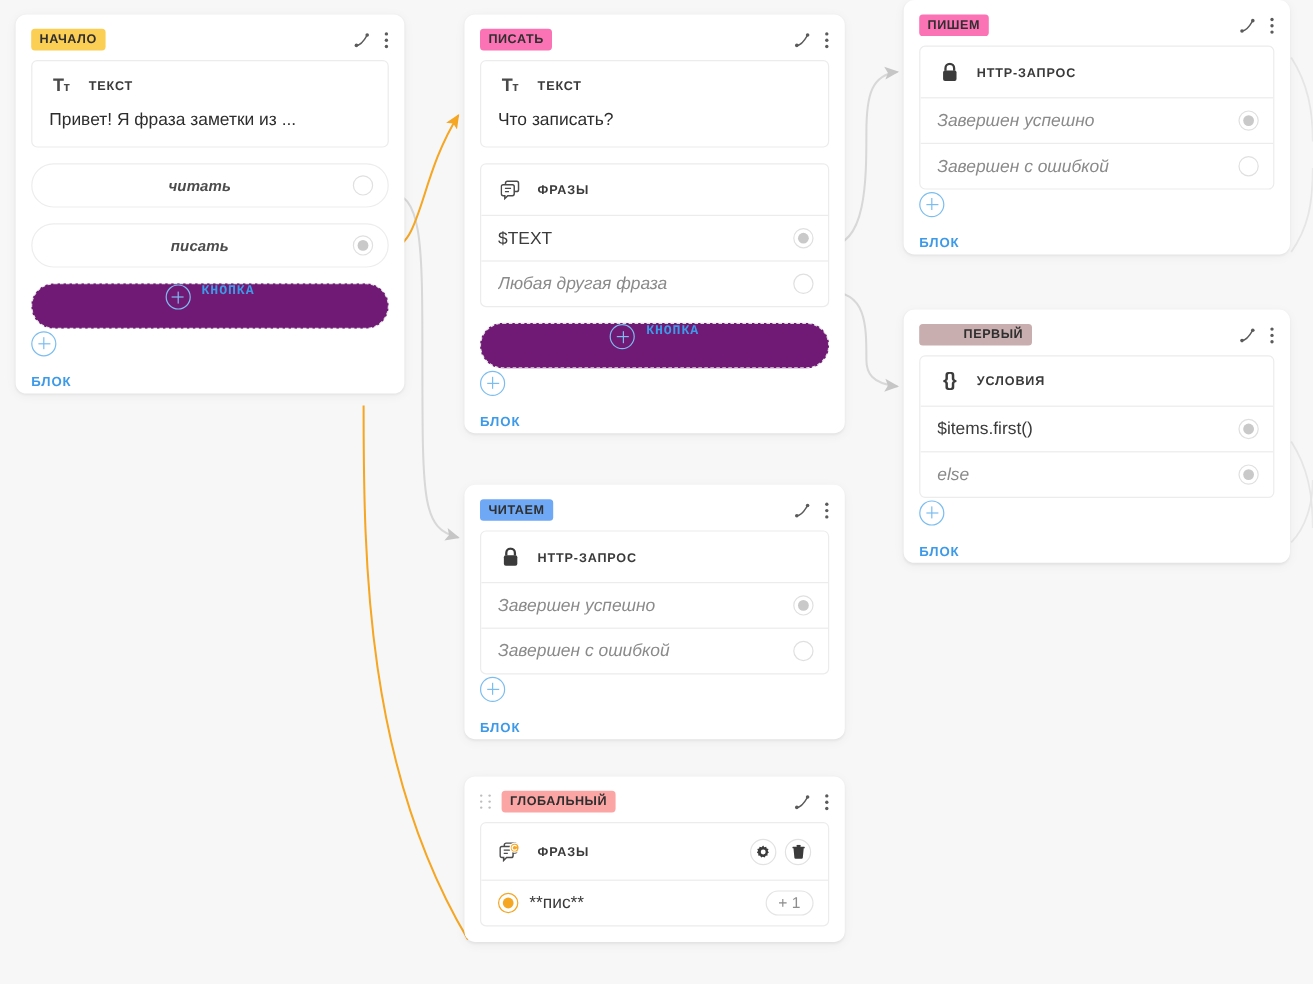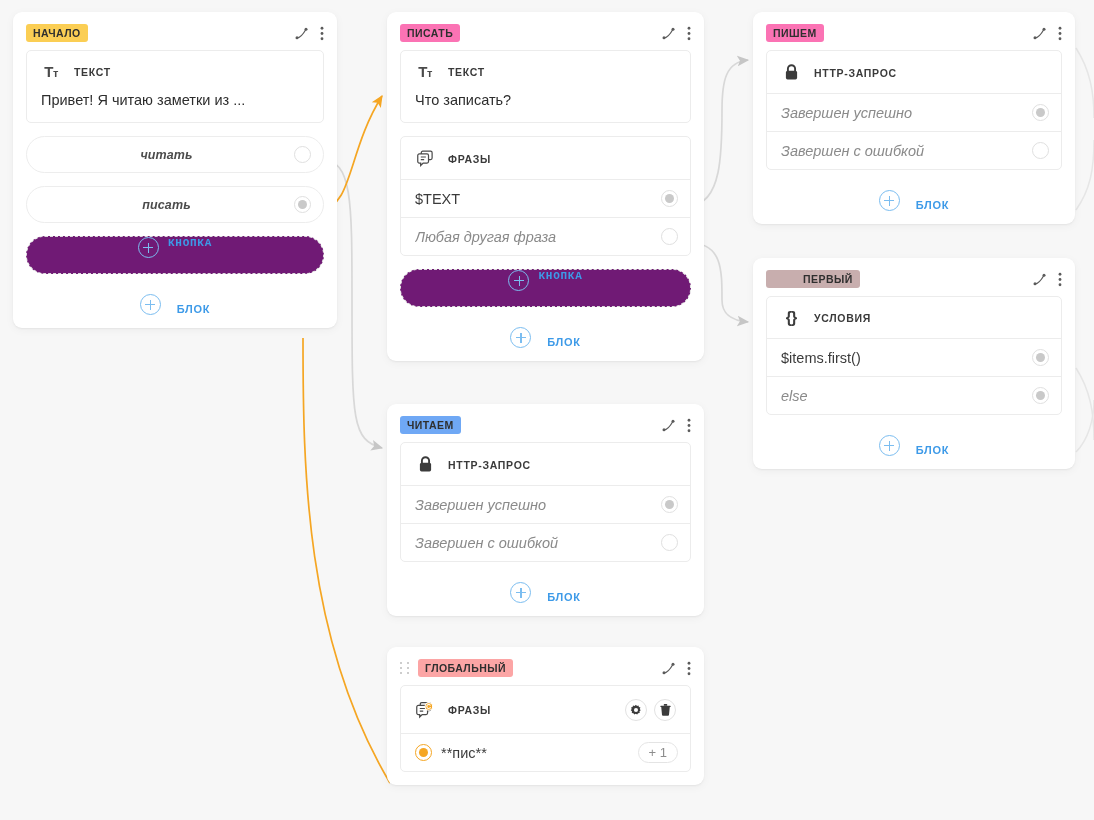--- a/index.html
+++ b/index.html
@@ -208,24 +208,25 @@
     justify-content: center;
     gap: 9px;
     cursor: pointer;
     background: #701a75;
     font-family: Liberation Mono, monospace;
   }
   .add-plain {
     margin-top: 11px;
     height: 30px;
     display: flex;
-    align-items: flex-end;
+    align-items: flex-start;
     justify-content: center;
     gap: 16px;
     cursor: pointer;
+    flex-direction: column;
   }
   .add-label {
     font-size: 11px;
     font-weight: bold;
     letter-spacing: .75px;
     color: #3d9ae8;
     text-transform: uppercase;
   }
   .plus-circle {
     width: 21px; height: 21px;
@@ -312,21 +313,21 @@
       </span>
     </div>
 
     <div class="block">
       <div class="block-head">
         <span class="bh-icon">
           <span class="txt-ico"><span class="big">T</span><span class="sml">т</span></span>
         </span>
         <span class="bh-title">ТЕКСТ</span>
       </div>
-      <div class="block-body-text">Привет! Я читаю заметки из ...</div>
+      <div class="block-body-text">Привет! Я фраза заметки из ...</div>
     </div>
 
     <div class="opt-btn">
       <span class="opt-label">читать</span>
       <span class="port"></span>
     </div>
     <div class="opt-btn">
       <span class="opt-label">писать</span>
       <span class="port filled"></span>
     </div>
@@ -396,21 +397,21 @@
     <div class="add-dashed">
       <span class="plus-circle"></span>
       <span class="add-label">КНОПКА</span>
     </div>
     <div class="add-plain">
       <span class="plus-circle"></span>
       <span class="add-label">БЛОК</span>
     </div>
   </div>
 
-  <div class="card" style="left:753px; top:12px; width:322px;">
+  <div class="card" style="left:753px; top:0; width:322px;">
     <div class="card-head">
       <span class="tag" style="background:#fb73b4;">ПИШЕМ</span>
       <span class="head-actions">
         <span class="ic-btn">
           <svg width="15" height="15" viewBox="0 0 16 16">
             <path d="M3.2,12.6 C6.6,12.6 9.4,9.4 12.8,3.4" fill="none" stroke="#5b5b5b" stroke-width="1.3"></path>
             <circle cx="3.2" cy="12.6" r="1.6" fill="#5b5b5b"></circle>
             <circle cx="12.8" cy="3.4" r="1.6" fill="#5b5b5b"></circle>
           </svg>
         </span>

